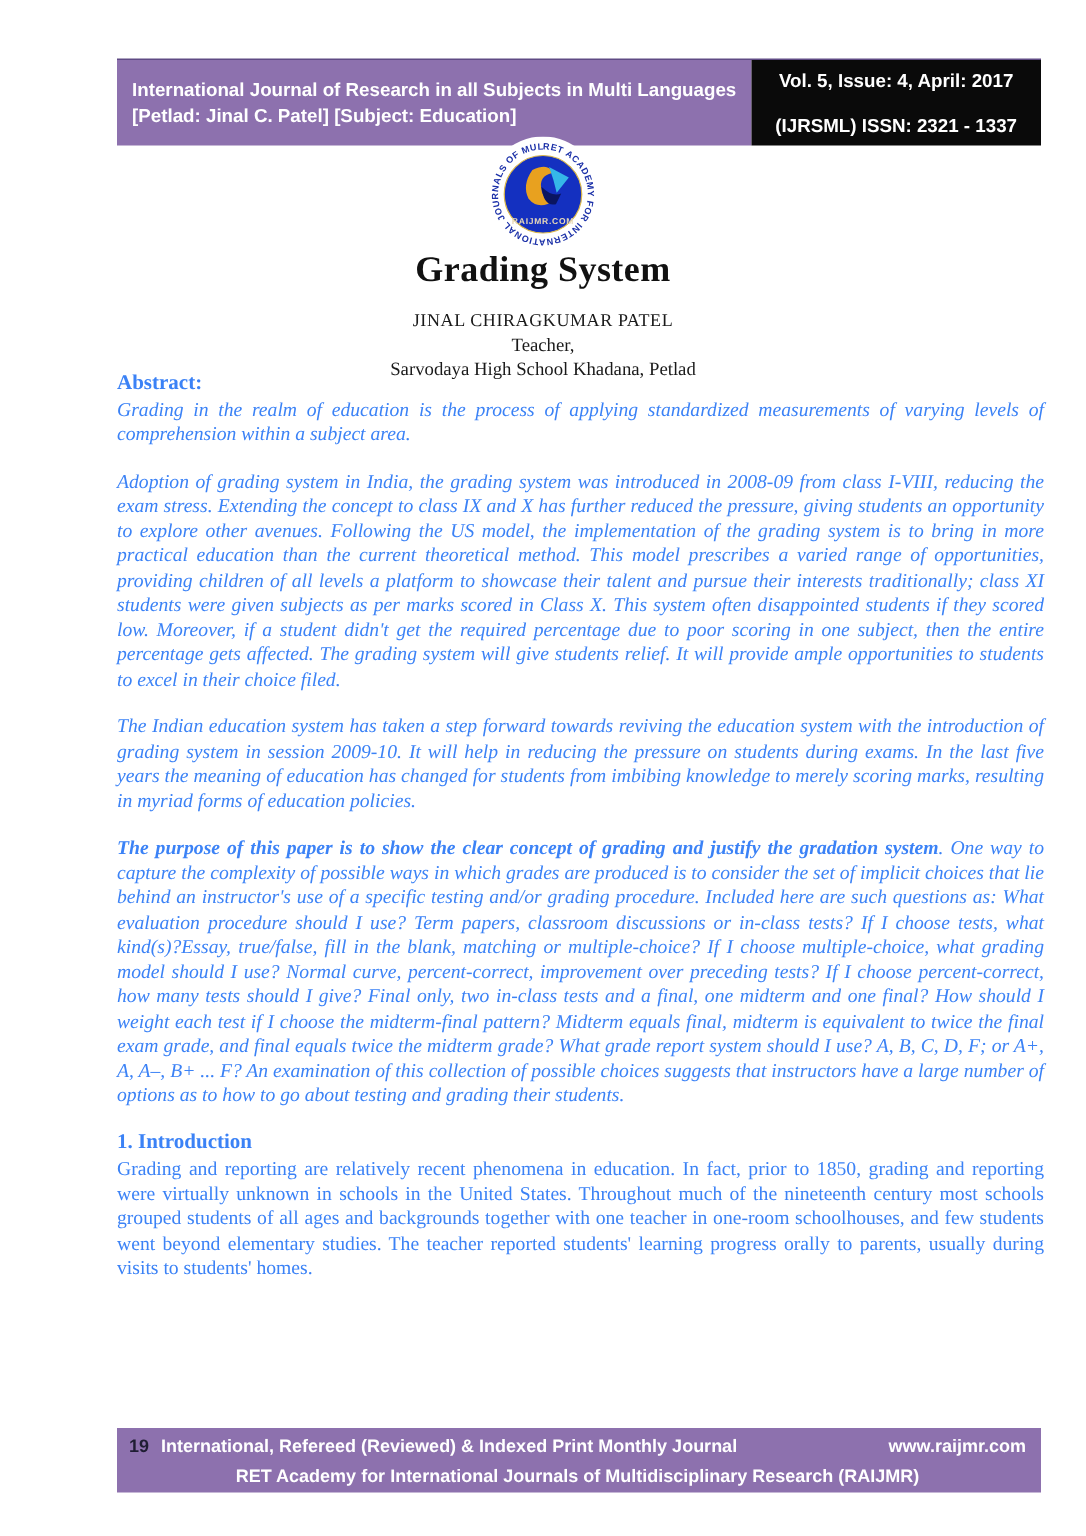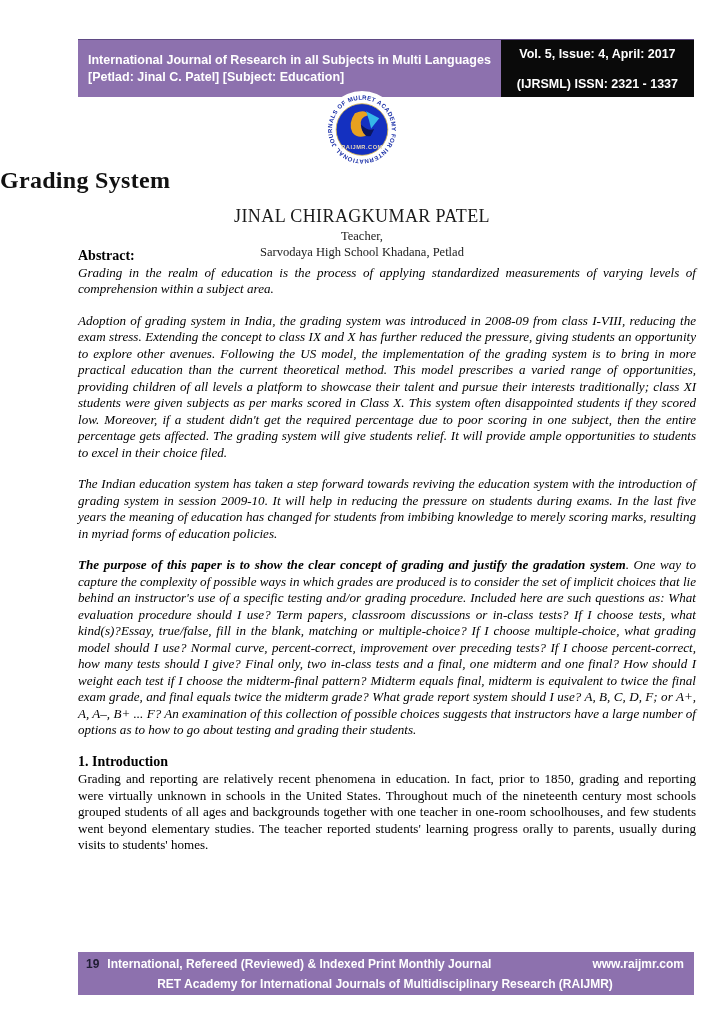--- a/index.html
+++ b/index.html
@@ -26,32 +26,32 @@
     display:flex; flex-direction:column; justify-content:center; align-items:center; gap:16px;
     text-align:center;
   }
 
   
   .logo { position:absolute; left:50%; top:91px; transform:translateX(-50%); width:77px; height:77px; }
   .logo svg { width:100%; height:100%; display:block; }
 
   
   .title {
-    position:absolute; top:167px; left:0; width:100%; 
+    position:absolute; top:167px; left:0; width:100%; text-align:center;
     font-weight:bold; font-size:24px; color:#111111; letter-spacing:0.3px;
   }
   .author-block { position:absolute; top:206px; left:0; width:100%; text-align:center; color:#1a1a1a; }
-  .author-name { font-size:18px; letter-spacing:0.4px; }
+  .author-name { font-size:12px; letter-spacing:0.4px; }
   .author-role { font-size:12.5px; margin-top:2px; }
   .author-affil { font-size:12.5px; margin-top:1px; }
 
   
   .content {
     position:absolute; left:78px; top:248px; width:618px;
-    font-size:13.1px; line-height:16.5px; color:#000000; text-align:justify;
+    font-size:13.1px; line-height:16.5px; color:#3b82f6; text-align:justify;
   }
   .content .h {
     font-weight:bold; font-size:14px; font-style:normal; text-align:left;
   }
   .content p { margin:0 0 15px 0; }
   .content p.it { font-style:italic; }
   .content .lead-bold { font-weight:bold; font-style:italic; }
   .sec-head { margin-top:2px; margin-bottom:1px; }
 
   

